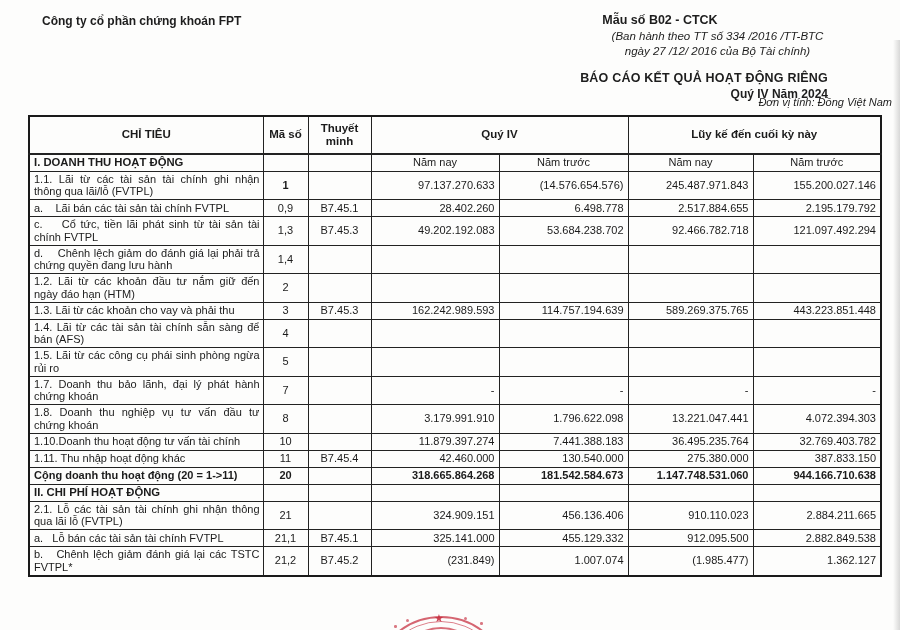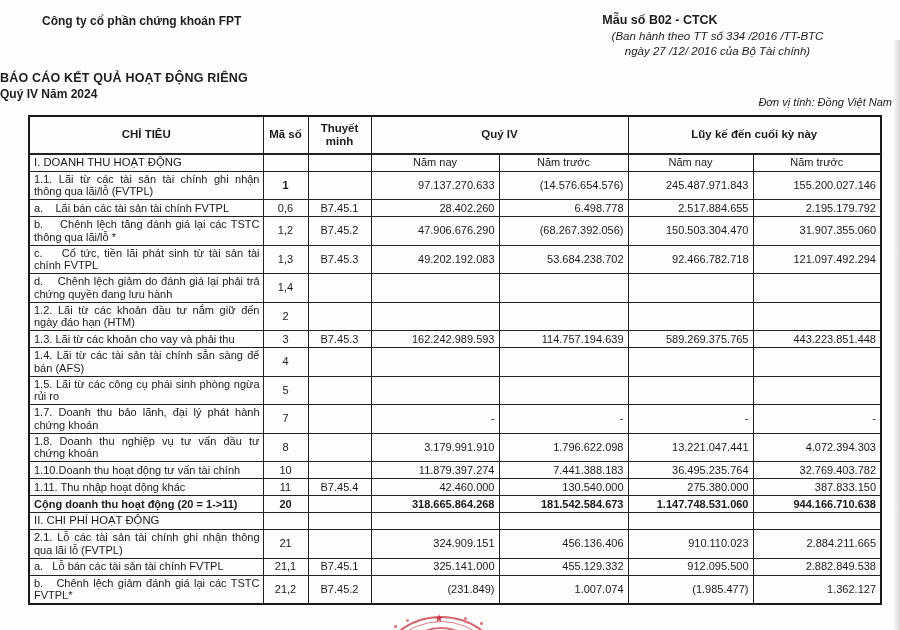--- a/index.html
+++ b/index.html
@@ -10,21 +10,21 @@
     font-family: "Liberation Sans", "DejaVu Sans", sans-serif;
     color: #1d1d1d;
   }
   .company {
     position: absolute; left: 42px; top: 14px;
     font-size: 12px; font-weight: bold;
   }
   .form-block { position: absolute; left: 545px; top: 13px; width: 345px; }
   .form-no { width: 230px; text-align: center; font-size: 12.5px; font-weight: bold; }
   .form-notes { width: 345px; text-align: center; font-style: italic; font-size: 11.5px; line-height: 1.3; margin-top: 2px; }
-  .title-block { position: absolute; left: 0; top: 71px; width: 828px; text-align: left; }
+  .title-block { position: absolute; left: 0; top: 71px; width: 828px; text-align: right; }
   .title-main { font-size: 12.5px; font-weight: bold; letter-spacing: .2px; }
   .title-sub { font-size: 12px; font-weight: bold; margin-top: 2px; }
   .unit-note {
     position: absolute; right: 8px; top: 96px;
     font-size: 11px; font-style: italic;
   }
 
   table.report {
     position: absolute; left: 28px; top: 115px;
     width: 852px; border-collapse: collapse; table-layout: fixed;
@@ -36,21 +36,21 @@
   }
   table.report { border: 2px solid #1a1a1a; }
   table.report thead th {
     font-size: 11.5px; font-weight: bold; text-align: center;
     border-bottom-width: 2px; height: 38px; padding: 2px 3px;
   }
   tbody tr { height: 17px; }
   td.lbl { text-align: justify; padding: 1px 3px 1px 4px; }
   td.num { text-align: right; padding: 1px 4px 1px 2px; }
   td.ctr { text-align: center; padding: 1px 2px; }
-  tr.subheader td.lbl, tr.section td.lbl { font-weight: normal; font-size: 11.3px; text-align: left; }
+  tr.subheader td.lbl, tr.section td.lbl { font-weight: bold; font-size: 11.3px; text-align: left; }
   tr.subheader td.ctr { font-weight: normal; font-size: 11px; }
   tr.total td { font-weight: bold; }
   td.b { font-weight: bold; }
 
   .scan-edge {
     position: absolute; right: 0; top: 40px; width: 7px; height: 590px;
     background: linear-gradient(to right, rgba(0,0,0,0), rgba(120,120,120,.28));
   }
   .stamp-clip {
     position: absolute; left: 368px; top: 613px;
@@ -127,35 +127,26 @@
         <td class="lbl">1.1. Lãi từ các tài sản tài chính ghi nhận thông qua lãi/lỗ (FVTPL)</td>
         <td class="ctr b">1</td>
         <td class="ctr"></td>
         <td class="num">97.137.270.633</td>
         <td class="num">(14.576.654.576)</td>
         <td class="num">245.487.971.843</td>
         <td class="num">155.200.027.146</td>
       </tr>
       <tr>
         <td class="lbl">a.&nbsp;&nbsp;&nbsp;&nbsp;Lãi bán các tài sản tài chính FVTPL</td>
-        <td class="ctr">0,6</td>
+        <td class="ctr">0,9</td>
         <td class="ctr">B7.45.1</td>
         <td class="num">28.402.260</td>
         <td class="num">6.498.778</td>
         <td class="num">2.517.884.655</td>
         <td class="num">2.195.179.792</td>
-      </tr>
-      <tr>
-        <td class="lbl">b.&nbsp;&nbsp;&nbsp;&nbsp;Chênh lệch tăng đánh giá lại các TSTC thông qua lãi/lỗ *</td>
-        <td class="ctr">1,2</td>
-        <td class="ctr">B7.45.2</td>
-        <td class="num">47.906.676.290</td>
-        <td class="num">(68.267.392.056)</td>
-        <td class="num">150.503.304.470</td>
-        <td class="num">31.907.355.060</td>
       </tr>
       <tr>
         <td class="lbl">c.&nbsp;&nbsp;&nbsp;&nbsp;Cổ tức, tiền lãi phát sinh từ tài sản tài chính FVTPL</td>
         <td class="ctr">1,3</td>
         <td class="ctr">B7.45.3</td>
         <td class="num">49.202.192.083</td>
         <td class="num">53.684.238.702</td>
         <td class="num">92.466.782.718</td>
         <td class="num">121.097.492.294</td>
       </tr>

